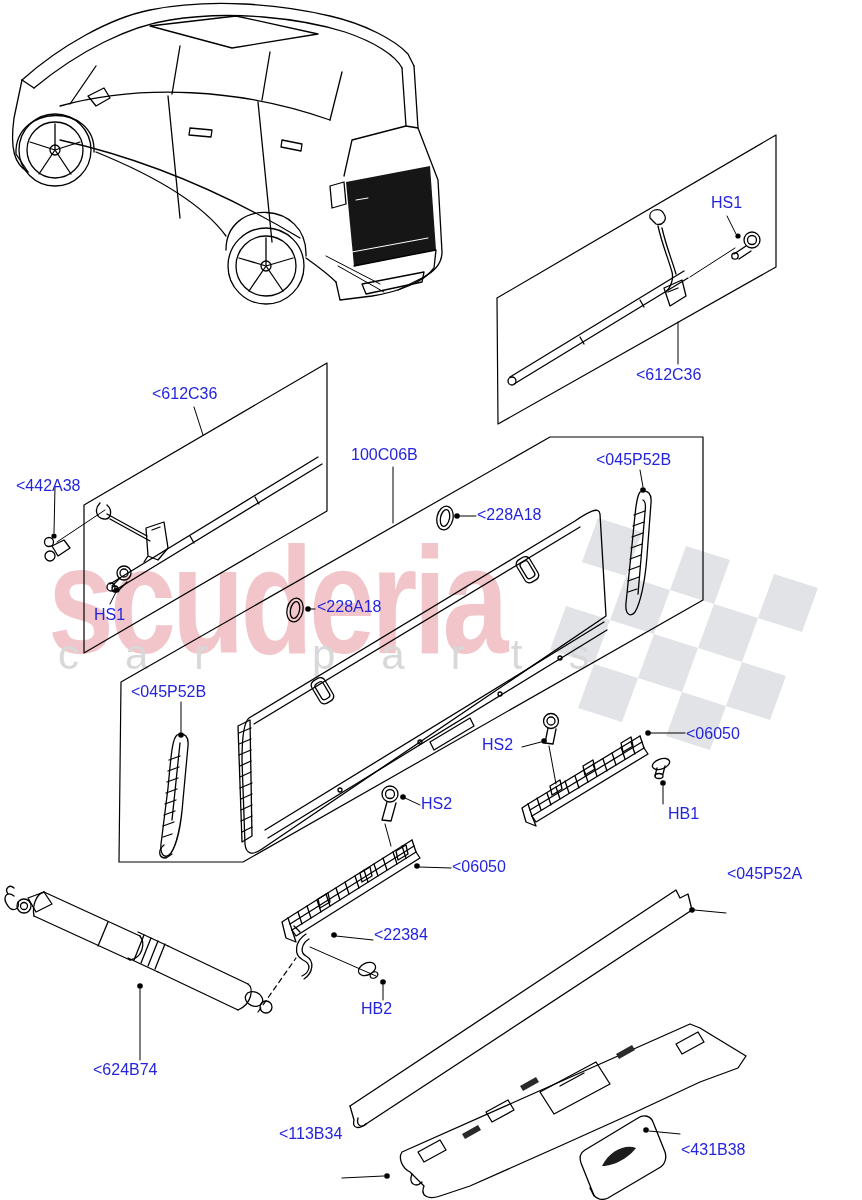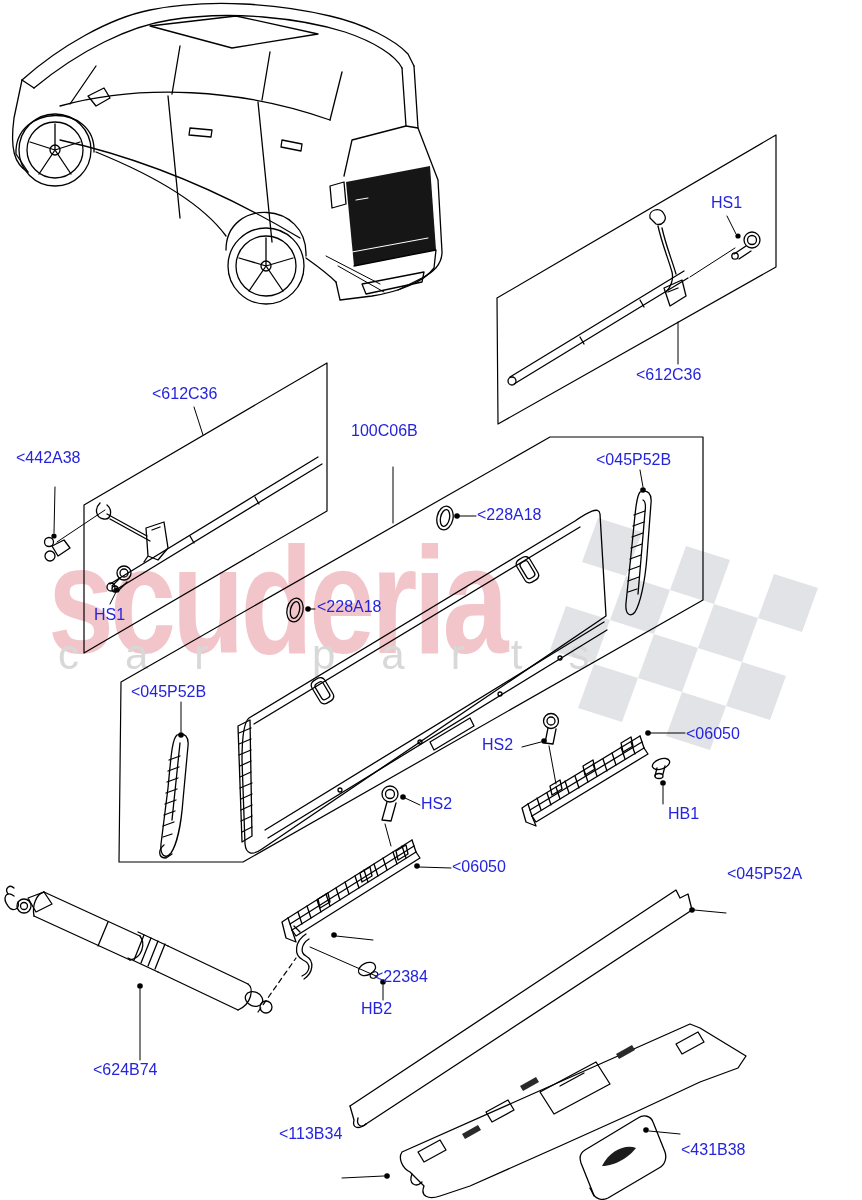--- a/index.html
+++ b/index.html
@@ -292,31 +292,31 @@
       <path d="M602,1166 C610,1150 626,1144 636,1148 C630,1156 616,1166 602,1166 Z" fill="#1c1c1c" stroke="none"></path>
       <path d="M590,1188 L594,1196"></path>
       <path d="M649,1131 L680,1134" stroke-width="1"></path>
       <circle cx="646" cy="1130" r="2.8" fill="#000" stroke="none"></circle>
     </g>
   </svg>
 
   <div class="part-label" style="left:711px;top:194px">HS1</div>
   <div class="part-label" style="left:636px;top:366px">&lt;612C36</div>
   <div class="part-label" style="left:152px;top:385px">&lt;612C36</div>
-  <div class="part-label" style="left:16px;top:449px">&lt;442A38</div>
+  <div class="part-label" style="left:16px;top:477px">&lt;442A38</div>
   <div class="part-label" style="left:94px;top:606px">HS1</div>
-  <div class="part-label" style="left:351px;top:422px">100C06B</div>
+  <div class="part-label" style="left:351px;top:446px">100C06B</div>
   <div class="part-label" style="left:477px;top:506px">&lt;228A18</div>
   <div class="part-label" style="left:317px;top:598px">&lt;228A18</div>
   <div class="part-label" style="left:596px;top:451px">&lt;045P52B</div>
   <div class="part-label" style="left:131px;top:683px">&lt;045P52B</div>
   <div class="part-label" style="left:482px;top:736px">HS2</div>
   <div class="part-label" style="left:686px;top:725px">&lt;06050</div>
   <div class="part-label" style="left:668px;top:805px">HB1</div>
   <div class="part-label" style="left:421px;top:795px">HS2</div>
   <div class="part-label" style="left:452px;top:858px">&lt;06050</div>
-  <div class="part-label" style="left:374px;top:968px">&lt;22384</div>
+  <div class="part-label" style="left:374px;top:926px">&lt;22384</div>
   <div class="part-label" style="left:361px;top:1000px">HB2</div>
   <div class="part-label" style="left:93px;top:1061px">&lt;624B74</div>
   <div class="part-label" style="left:727px;top:865px">&lt;045P52A</div>
   <div class="part-label" style="left:279px;top:1125px">&lt;113B34</div>
   <div class="part-label" style="left:681px;top:1141px">&lt;431B38</div>
 </div>
 
 </body></html>

